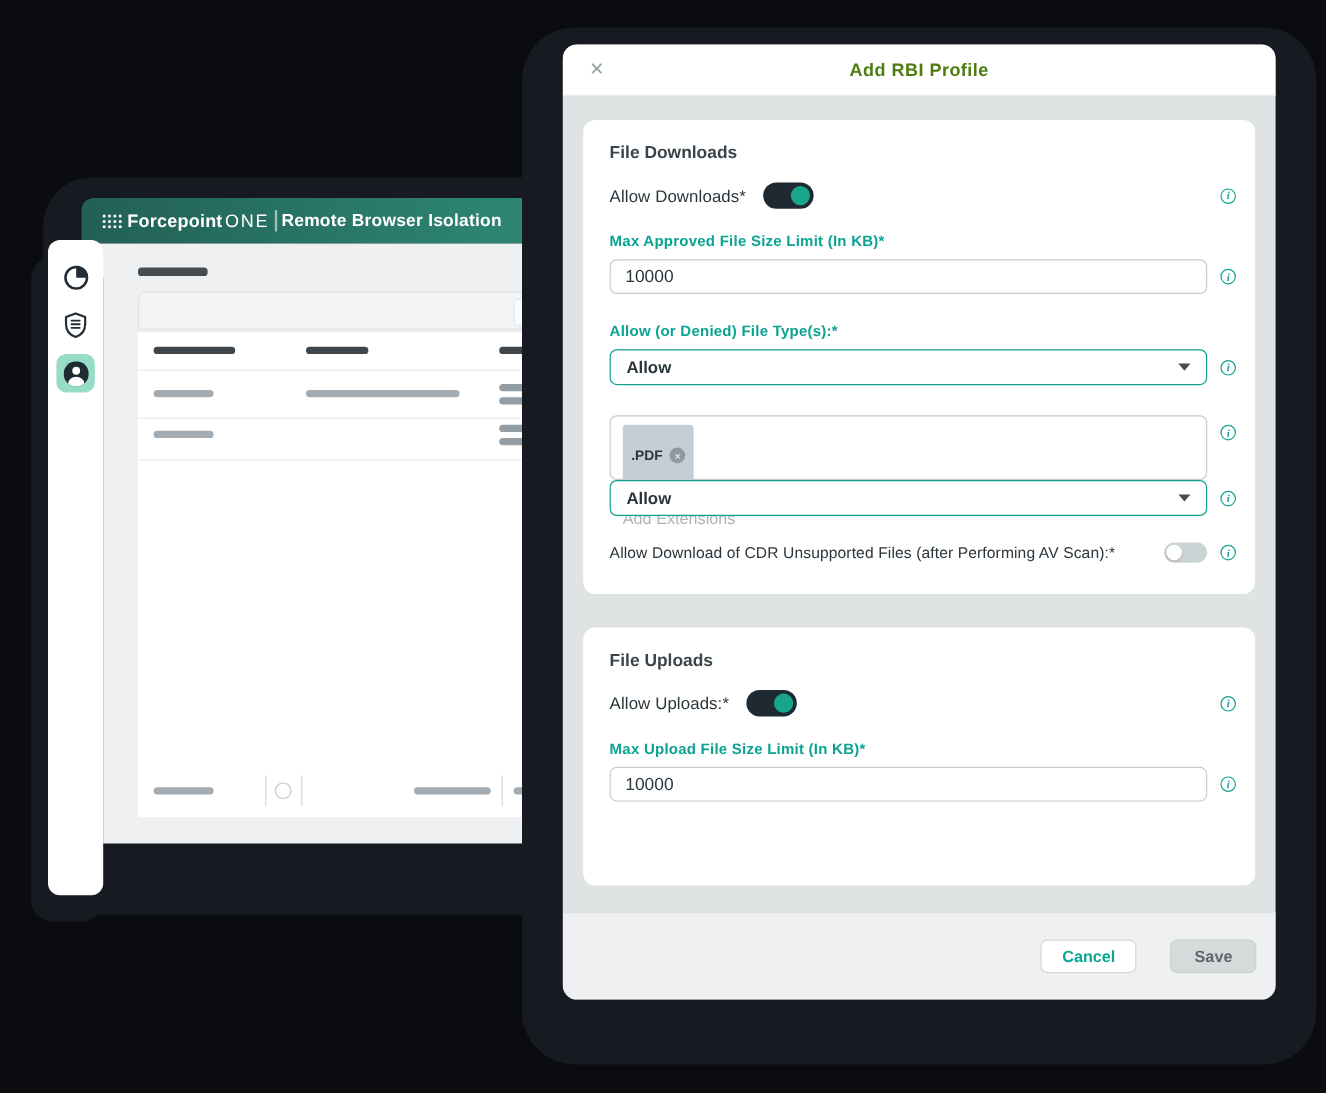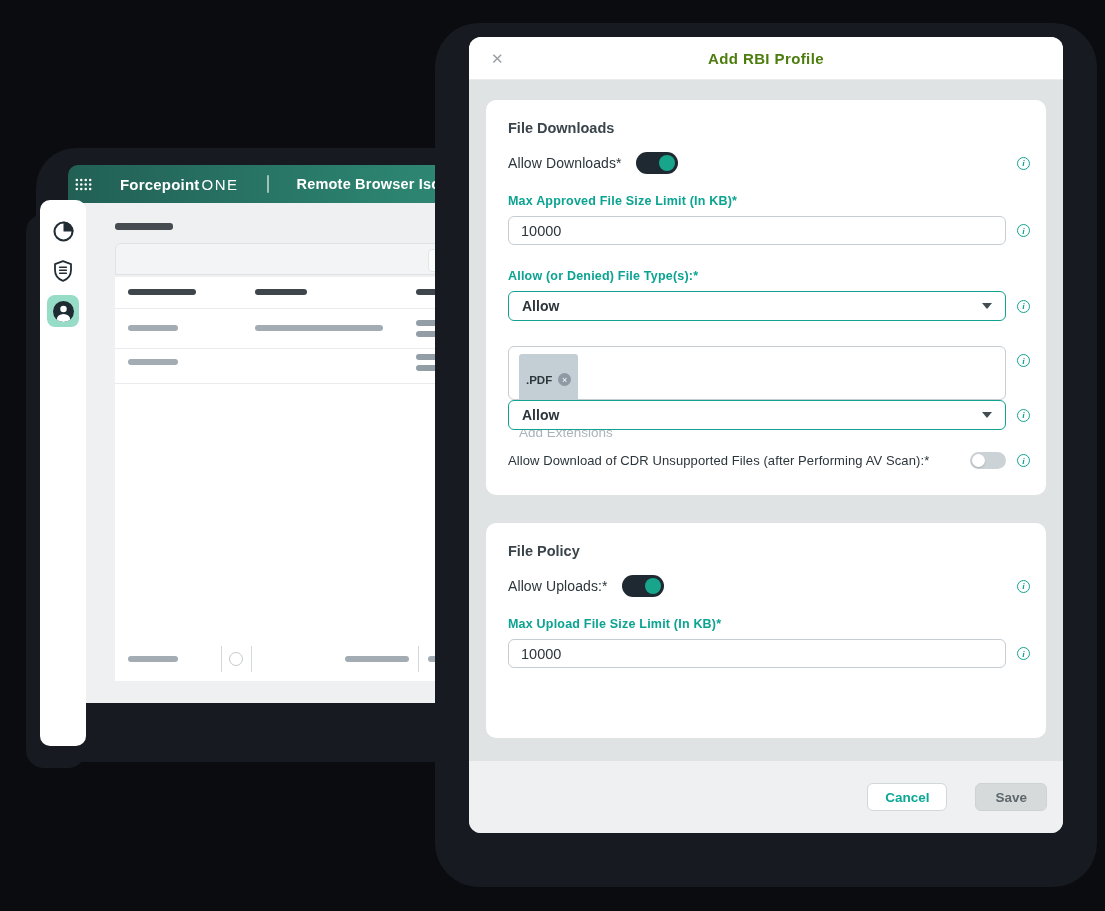--- a/index.html
+++ b/index.html
@@ -10,21 +10,21 @@
   
   .blob { position:absolute; background:#171b21; }
   .blob-window { left:36px; top:148px; width:640px; height:614px; border-radius:40px; }
   .blob-sidebar { left:26px; top:214px; width:60px; height:554px; border-radius:18px; }
   .blob-modal { left:435px; top:23px; width:662px; height:864px; border-radius:44px; }
 
   
   .app-window { position:absolute; left:68px; top:165px; width:600px; height:538px; border-radius:10px; }
   .app-header { height:38px; border-radius:10px 10px 0 0;
     background:linear-gradient(90deg,#226055 0%, #2c8370 55%, #31917d 100%);
-    display:flex; align-items:center; padding-left:7px; gap:28px; color:#fff; }
+    display:flex; align-items:center; padding-left:17px; gap:4px; color:#fff; }
   .logo { font-size:15px; letter-spacing:.2px; white-space:nowrap; }
   .logo b { font-weight:800; }
   .logo .one { font-weight:300; letter-spacing:1.5px; margin-left:2px; }
   .vdiv { width:2px; height:18px; background:rgba(255,255,255,.55); border-radius:1px; }
   .product { font-size:14.5px; font-weight:700; letter-spacing:.2px; white-space:nowrap; }
   .app-body { position:relative; height:500px; background:#eef0f1; border-radius:0 0 10px 10px; overflow:hidden; }
 
   .sk { position:absolute; border-radius:3px; }
   .sk-title { left:47px; top:20px; width:58px; height:7px; background:#464c51; }
   .toolbar { position:absolute; left:47px; top:40px; right:-20px; height:32px;
@@ -274,21 +274,21 @@
             <span class="sm-label">Allow Download of CDR Unsupported Files (after Performing AV Scan):*</span>
             <span class="toggle off">
                 <span class="knob"></span>
               </span>
           </div>
           <span class="info">i</span>
         </div>
       </div>
 
       <div class="card card2">
-        <div class="sec-title">File Policy</div>
+        <div class="sec-title">File Uploads</div>
 
         <div class="frow">
           <div class="ctrl ctrl-flex">
             <span class="plain-label">Allow Uploads:*</span>
             <span class="toggle on t-gap">
                 <span class="knob"></span>
               </span>
           </div>
           <span class="info">i</span>
         </div>

